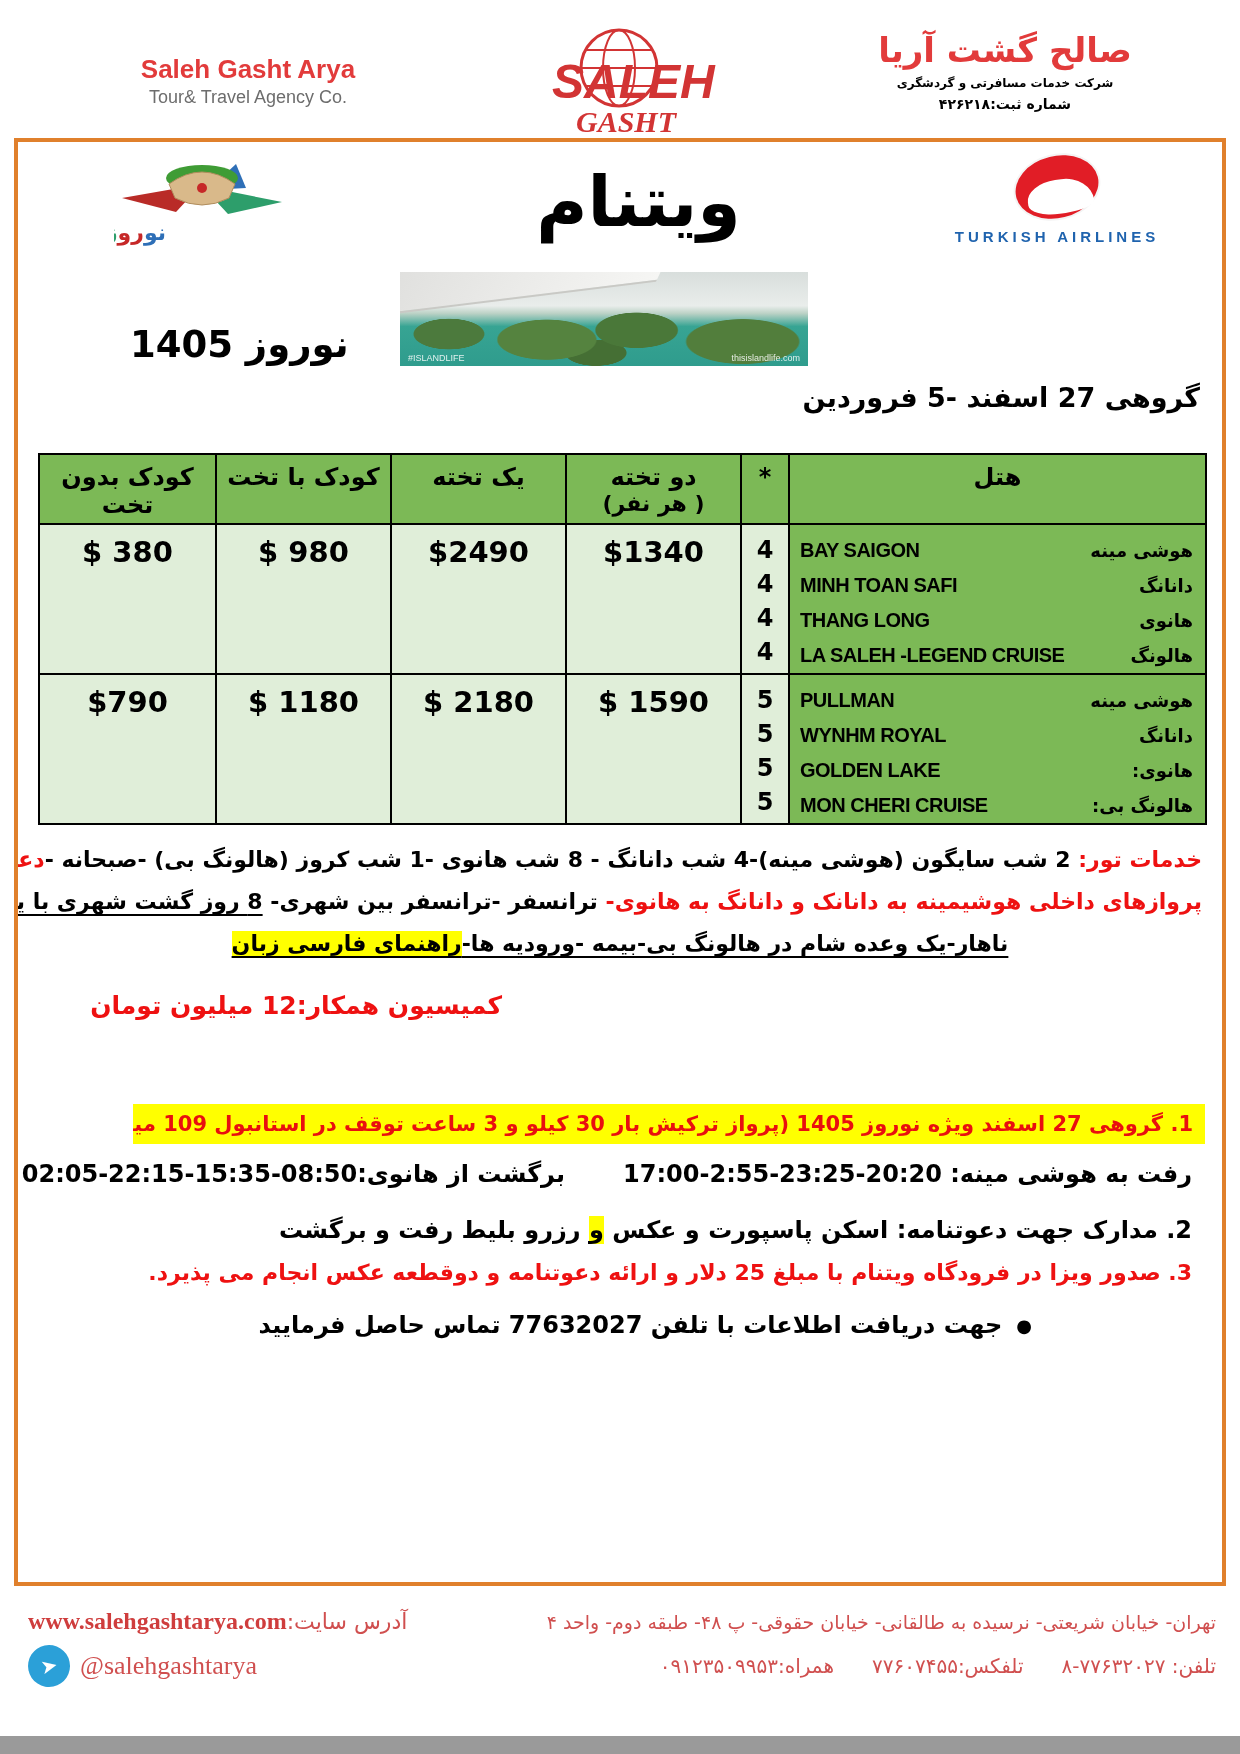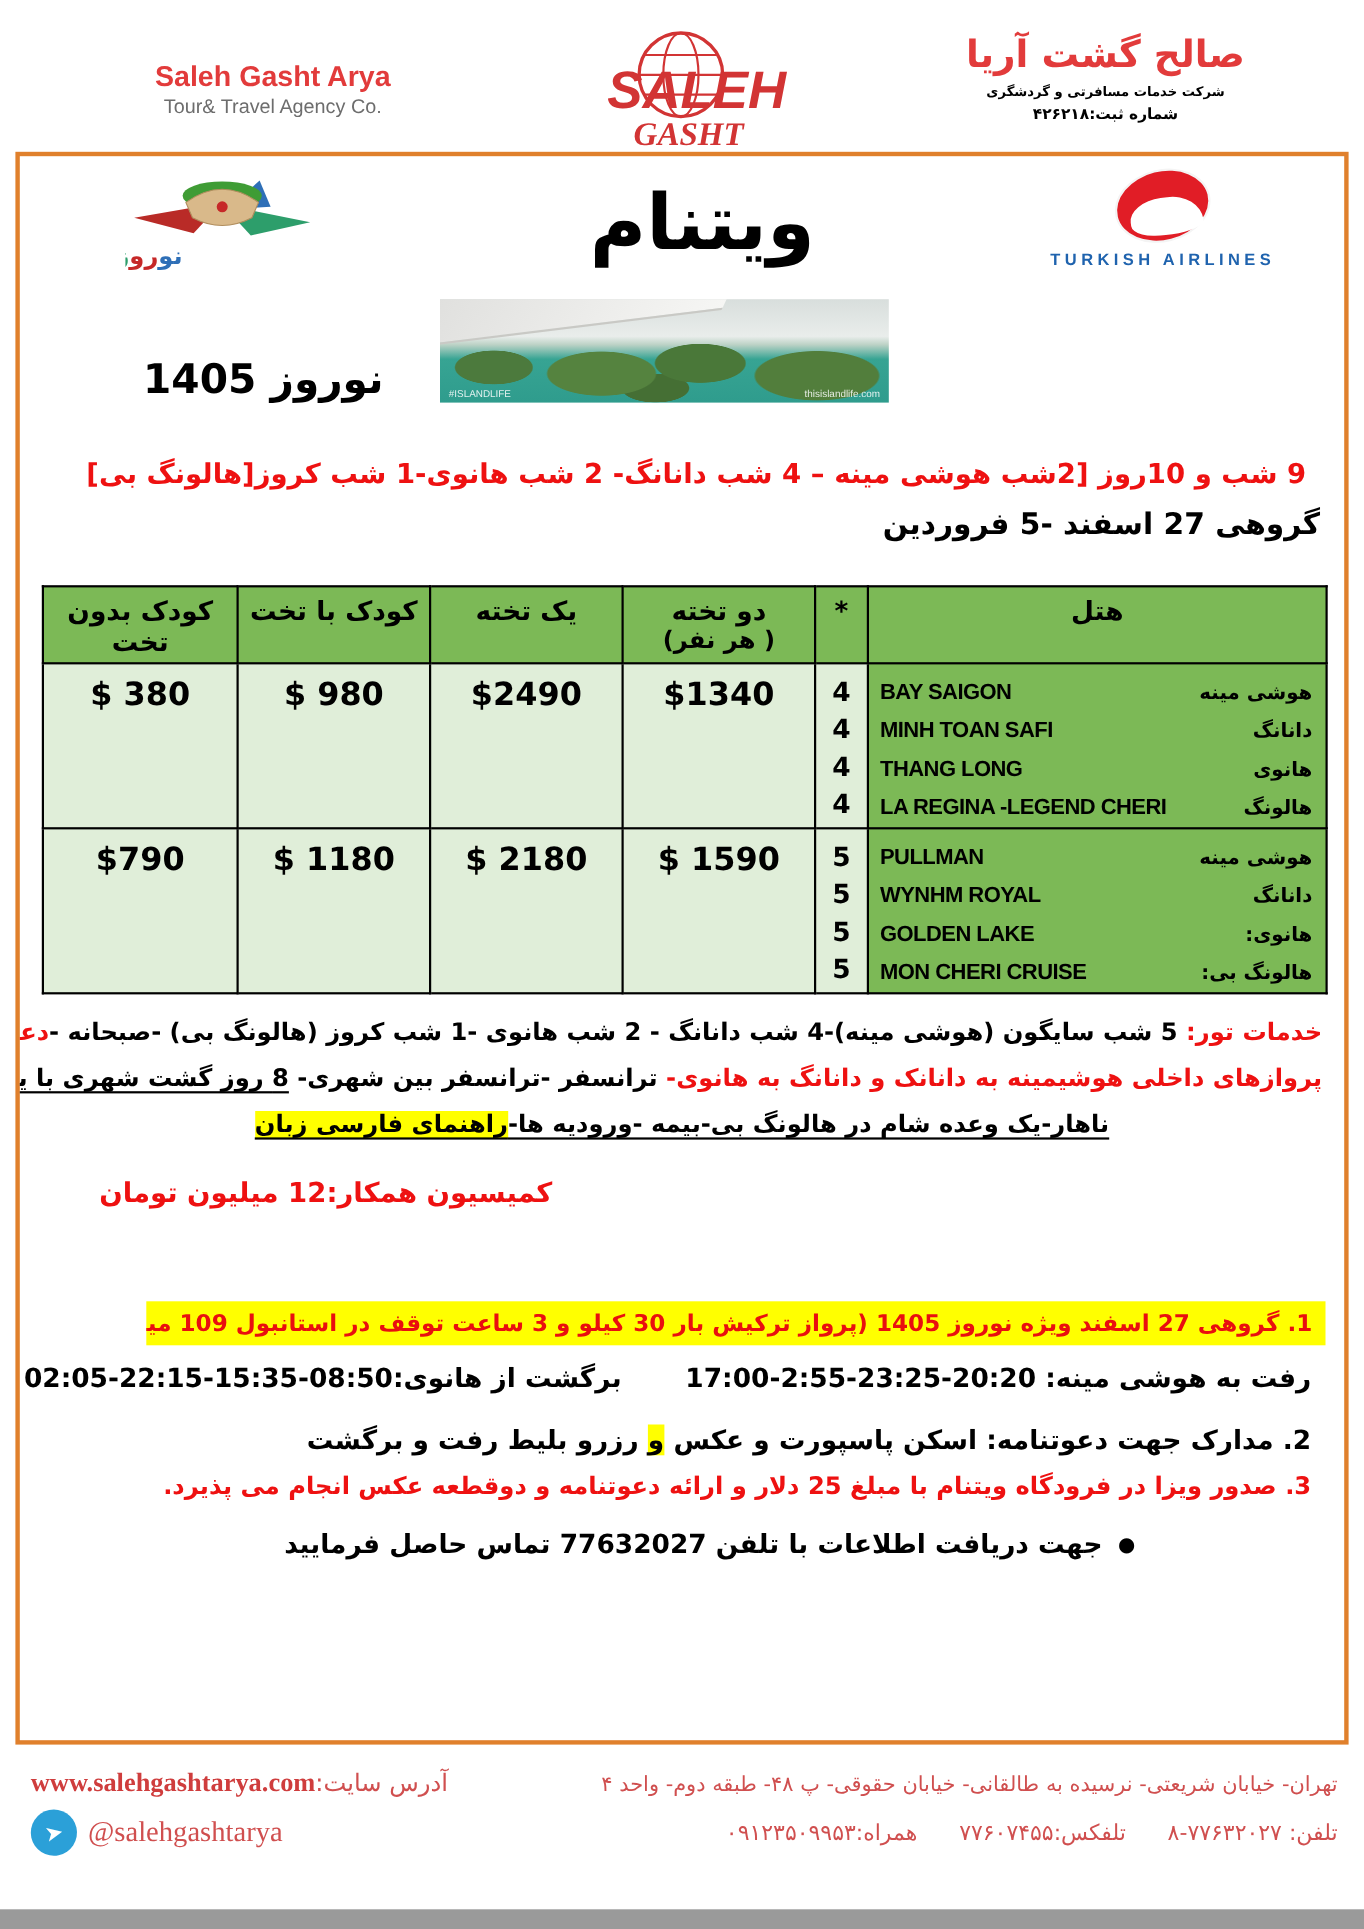--- a/index.html
+++ b/index.html
@@ -158,21 +158,20 @@
 
     <div class="photo-row">
       <div class="nowruz-year">نوروز 1405</div>
       <div class="halong">
         <div class="wing"></div>
         <span class="wm wm-l">#ISLANDLIFE</span>
         <span class="wm wm-r">thisislandlife.com</span>
       </div>
     </div>
 
-    <div class="duration">9 شب و 10روز [2شب هوشی مینه – 4 شب دانانگ- 2 شب هانوی-1 شب کروز[هالونگ بی]</div>
     <div class="group-line">گروهی 27 اسفند -5 فروردین</div>
 
     <table class="prices">
       <colgroup>
         <col style="width:177px">
           <col style="width:175px">
           <col style="width:175px">
         <col style="width:175px">
           <col style="width:48px">
           <col style="width:417px">
@@ -209,21 +208,21 @@
             </div>
             <div class="hline">
               <span class="hname">MINH TOAN SAFI</span>
               <span class="hcity">دانانگ</span>
             </div>
             <div class="hline">
               <span class="hname">THANG LONG</span>
               <span class="hcity">هانوی</span>
             </div>
             <div class="hline">
-              <span class="hname">LA REGINA -LEGEND CHERI</span>
+              <span class="hname">LA SALEH -LEGEND CRUISE</span>
               <span class="hcity">هالونگ</span>
             </div>
           </td>
         </tr>
         <tr>
           <td class="price">$790</td>
           <td class="price">$ 1180</td>
           <td class="price">$ 2180</td>
           <td class="price">$ 1590</td>
           <td class="stars">
@@ -249,21 +248,21 @@
               <span class="hname">MON CHERI   CRUISE</span>
               <span class="hcity">هالونگ بی:</span>
             </div>
           </td>
         </tr>
       </tbody>
     </table>
 
     <div class="services">
       <div class="sline">
-        <span class="red">خدمات تور:</span><span> 5 شب سایگون (هوشی مینه)-4 شب دانانگ - 2 شب هانوی -1 شب کروز (هالونگ بی) -صبحانه -</span><span class="red">دعوتنامه-</span>
+        <span class="red">خدمات تور:</span><span> 2 شب سایگون (هوشی مینه)-4 شب دانانگ - 8 شب هانوی -1 شب کروز (هالونگ بی) -صبحانه -</span><span class="red">دعوتنامه-</span>
       </div>
       <div class="sline">
         <span class="red">پروازهای داخلی هوشیمینه به دانانک و دانانگ به هانوی-</span><span> ترانسفر -ترانسفر بین شهری- </span><span class="ul">8 روز گشت شهری  با  یک وعده</span>
       </div>
       <div class="sline3">
         <span class="ul">ناهار-یک وعده شام در هالونگ بی-بیمه -ورودیه ها-</span><span class="hl ul">راهنمای فارسی زبان</span>
       </div>
     </div>
 
     <div class="commission">کمیسیون همکار:12 میلیون تومان</div>

